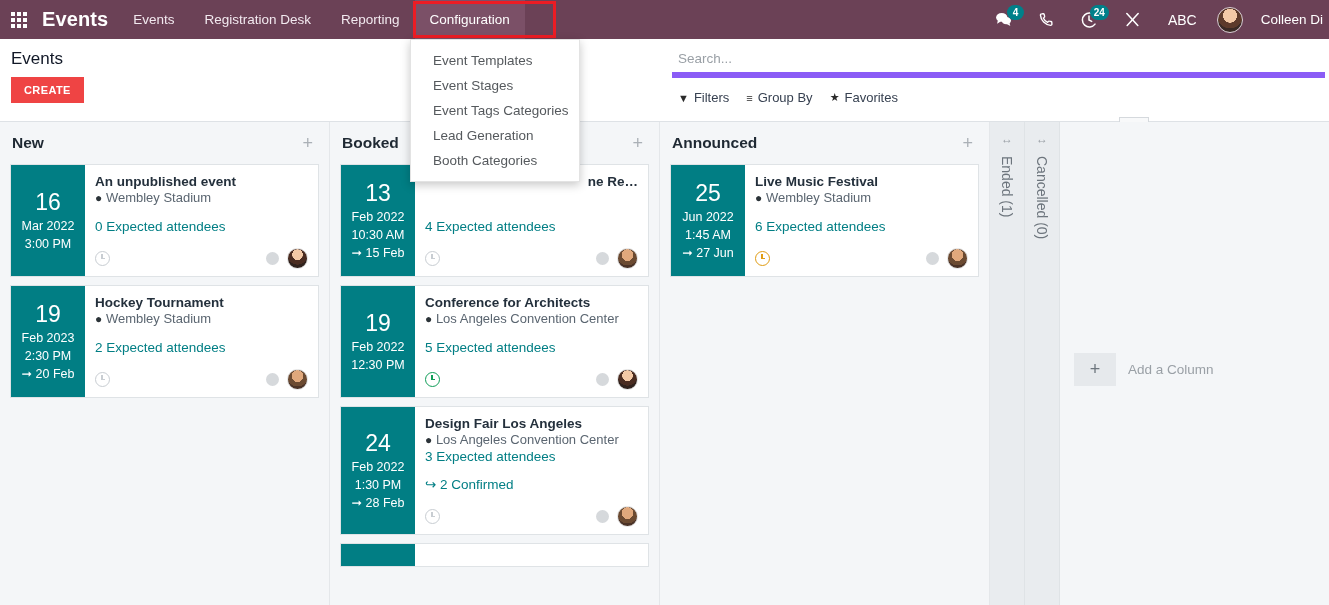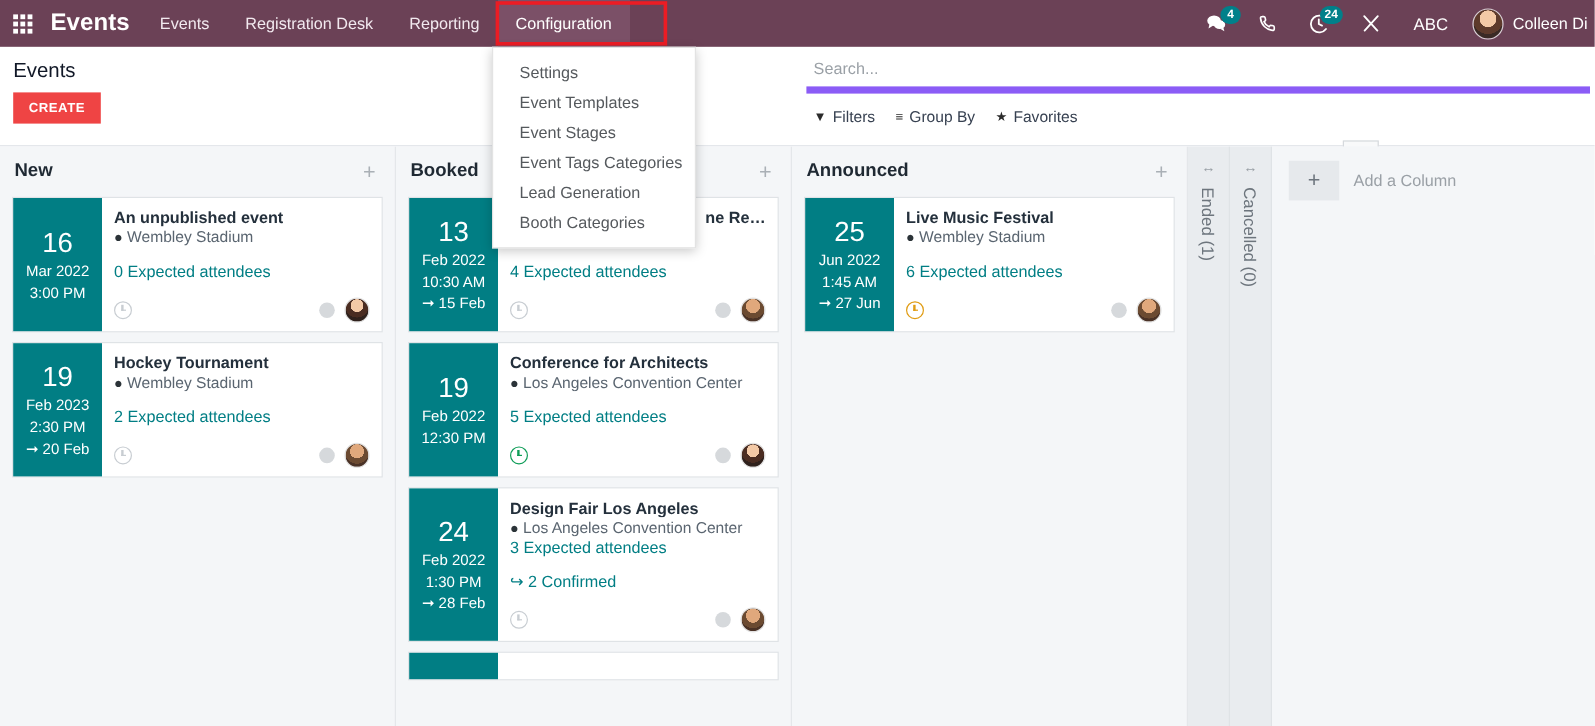--- a/index.html
+++ b/index.html
@@ -65,21 +65,21 @@
     font-size: 10px;
     font-weight: 700;
     border-radius: 9px;
     min-width: 17px;
     height: 15px;
     line-height: 15px;
     text-align: center;
     padding: 0 4px;
   }
   .nav-abc { color: #ffffff; font-size: 14px; padding: 0 14px; cursor: pointer; }
-  .user-box { display: flex; align-items: center; gap: 8px; padding-left: 6px; cursor: pointer; text-align: right; }
+  .user-box { display: flex; align-items: center; gap: 18px; padding-left: 6px; cursor: pointer; text-align: right; }
   .avatar-nav {
     width: 26px; height: 26px; border-radius: 50%;
     background: radial-gradient(circle at 50% 32%, #f3c9a6 0 34%, #5d3a2b 35% 62%, #3a2a25 63% 100%);
     border: 1px solid #d9cfd5;
     overflow: hidden;
   }
   .user-name { color: #ffffff; font-size: 13.5px; white-space: nowrap; }
 
   
   .control-panel {
@@ -137,21 +137,21 @@
     color: #374151;
     border: 1px solid transparent;
   }
   .vs-btn.active { border-color: #d5d9dd; background: #f8f9fa; }
 
   
   .board {
     height: 483px;
     background: #f4f6f8;
     display: flex;
-    align-items: flex-start;
+    align-items: center;
     overflow: hidden;
     position: relative;
   }
   .column {
     width: 330px;
     flex: 0 0 330px;
     height: 483px;
     padding: 0 10px;
     border-right: 1px solid #e4e7ea;
     background: #f4f6f8;
@@ -627,19 +627,18 @@
     <span class="fold-label">Cancelled (0)</span>
   </div>
 
   <div class="add-col">
     <span class="add-col-btn">+</span>
     <span class="add-col-label">Add a Column</span>
   </div>
 </div>
 
 <div class="dropdown-menu">
-  <div class="dd-item">Settings</div>
   <div class="dd-item">Event Templates</div>
   <div class="dd-item">Event Stages</div>
   <div class="dd-item">Event Tags Categories</div>
   <div class="dd-item">Lead Generation</div>
   <div class="dd-item">Booth Categories</div>
 </div>
 
 </body></html>

